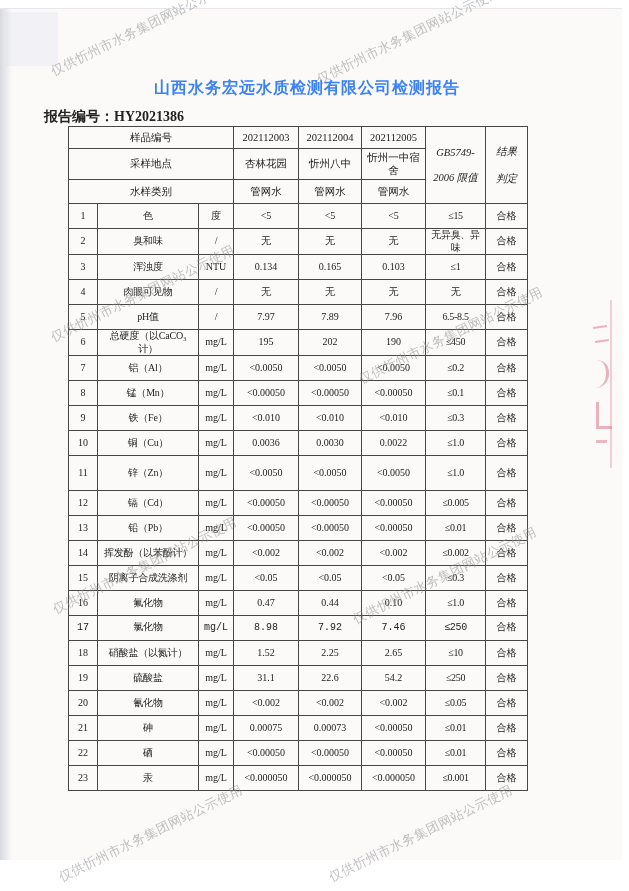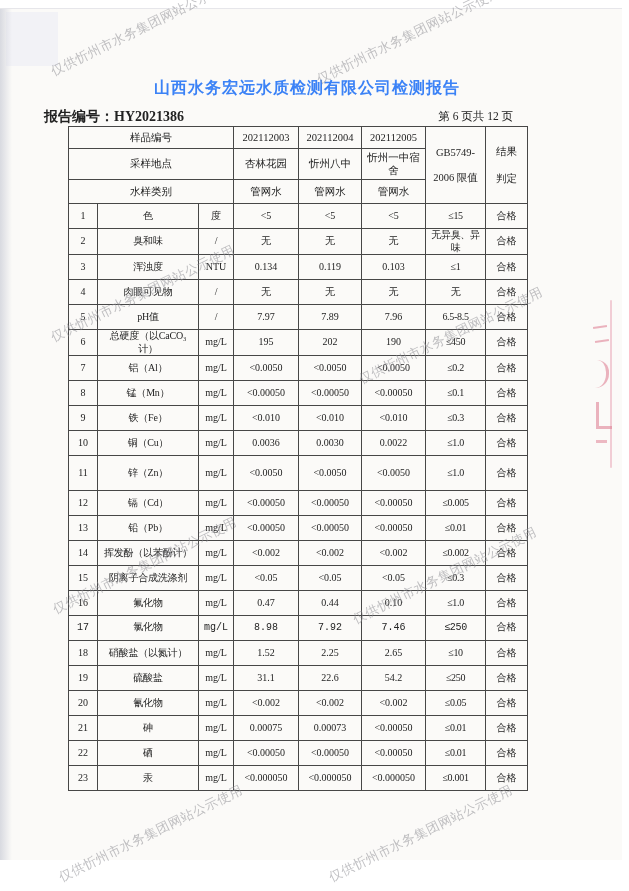--- a/index.html
+++ b/index.html
@@ -28,21 +28,21 @@
     border-collapse: collapse; table-layout: fixed; width: 459px; margin-left: 12px; }
   table.report td {
     border: 1px solid #474747;
     font-size: 10px; color: #232323;
     text-align: center; vertical-align: middle;
     padding: 0 2px; line-height: 1.25; overflow: hidden;
   }
   table.report thead td { font-size: 10.5px; }
   td.td-item { text-align: left; padding-left: 5px; letter-spacing: -0.2px; }
   td.td-limit { font-size: 9.5px; letter-spacing: -0.3px; }
-  .two-line { display: flex; flex-direction: column; justify-content: center; gap: 12px; }
+  .two-line { display: flex; flex-direction: column; justify-content: center; gap: 12px; font-style: italic; }
   .two-line.tight { gap: 14px; }
 
   
   .watermark { position: absolute; white-space: nowrap;
     font-size: 13px; letter-spacing: 0.5px;
     color: rgba(142,142,148,0.55);
     transform: rotate(-26deg); transform-origin: 0 0;
     pointer-events: none; z-index: 5; }
 
   
@@ -64,21 +64,20 @@
 
 <div id="stage">
 
   <div class="paper"></div>
   <div class="scan-corner"></div>
   <div class="scan-edge-left"></div>
   <div class="scan-edge-top"></div>
 
   <div class="doc-title">山西水务宏远水质检测有限公司检测报告</div>
   <div class="meta-left">报告编号：HY2021386</div>
-  <div class="meta-right">第 6 页共 12 页</div>
 
   <table class="report">
     <colgroup>
       <col style="width:29px">
         <col style="width:101px">
         <col style="width:35px">
       <col style="width:65px">
         <col style="width:63px">
         <col style="width:64px">
       <col style="width:60px">
@@ -135,21 +134,21 @@
           <td>无</td>
           <td>无</td>
           <td class="td-limit">无异臭、异味</td>
           <td>合格</td>
         </tr>
         <tr style="height: 25px;">
           <td>3</td>
           <td class="td-item">浑浊度</td>
           <td>NTU</td>
           <td>0.134</td>
-          <td>0.119</td>
+          <td>0.165</td>
           <td>0.103</td>
           <td class="td-limit">≤1</td>
           <td>合格</td>
         </tr>
         <tr style="height: 25px;">
           <td>4</td>
           <td class="td-item">肉眼可见物</td>
           <td>/</td>
           <td>无</td>
           <td>无</td>

